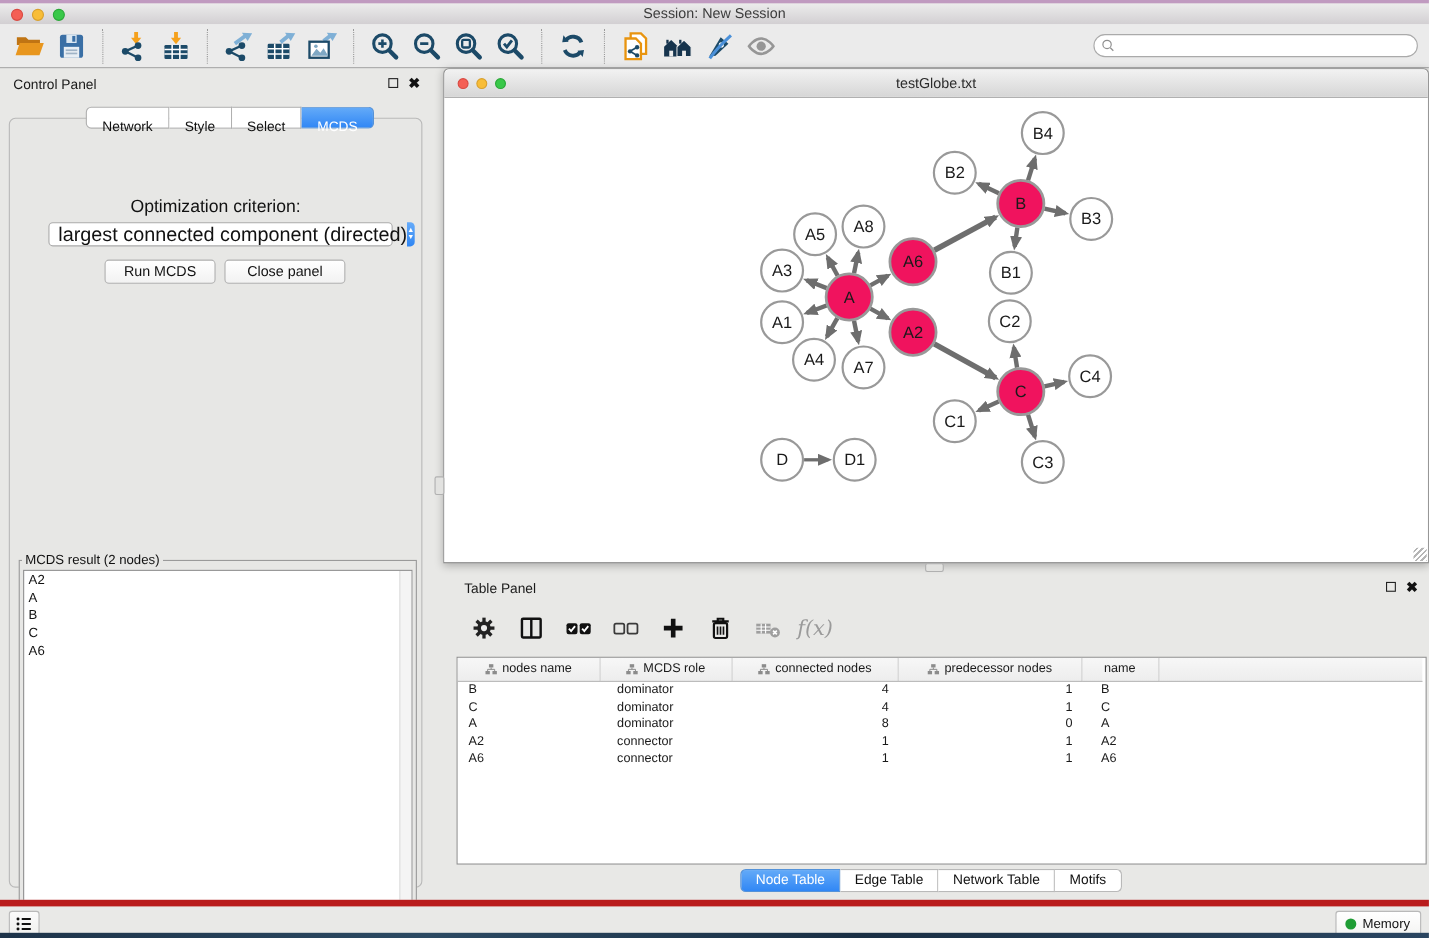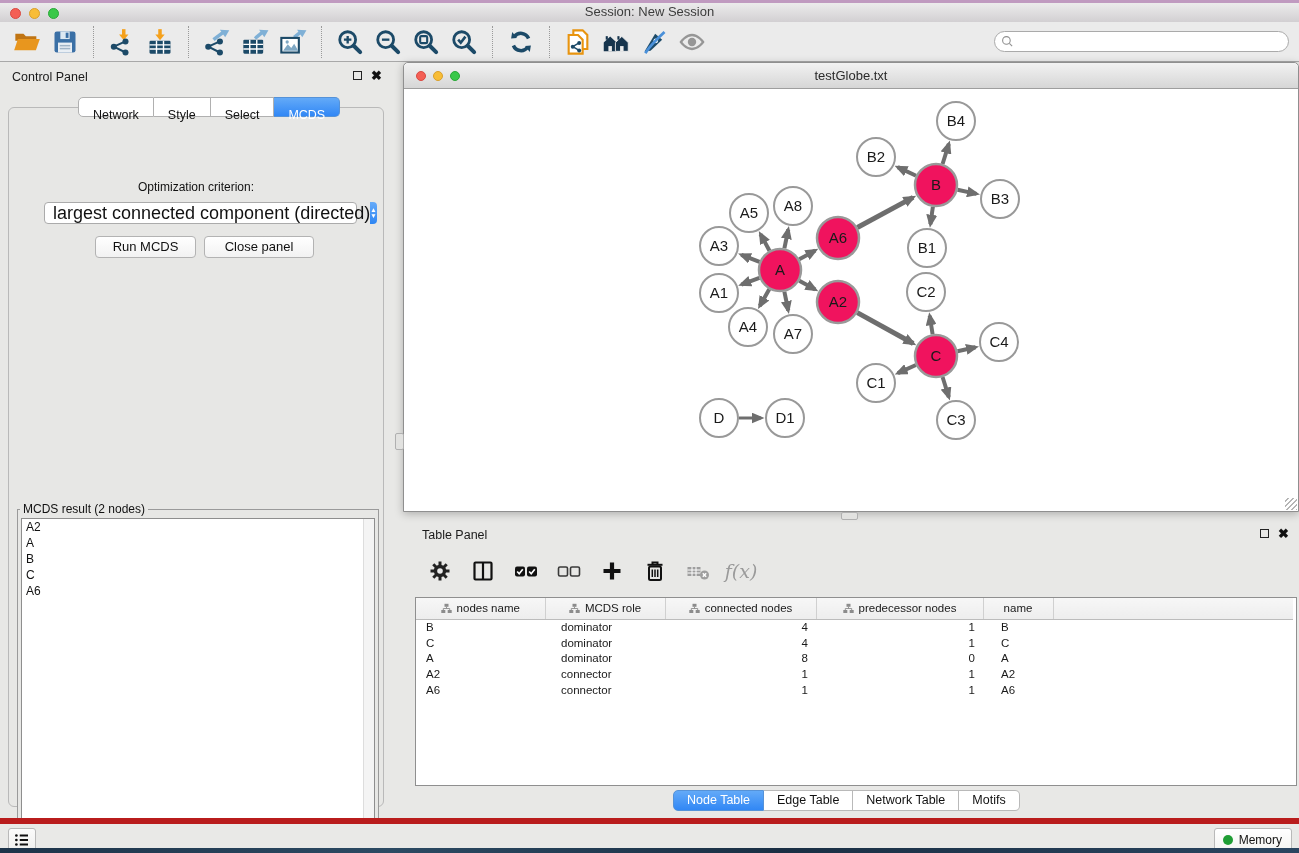--- a/index.html
+++ b/index.html
@@ -30,21 +30,21 @@
   .float-box { width:9px; height:9px; border:1.5px solid #222; display:inline-block; }
   .close-x { font-size:13px; font-weight:bold; color:#111; line-height:11px; }
   .cp-tabs { position:absolute; left:78px; top:35px; display:flex; z-index:3; }
   .cp-tab { height:20px; line-height:18px; padding:8px 14px; font-size:12.5px; background:#fff;
     border:1px solid #b0b0b0; border-left:none; color:#111; }
   .cp-tab:first-child { border-left:1px solid #b0b0b0; border-radius:5px 0 0 5px; }
   .cp-tab:last-child { border-radius:0 5px 5px 0; }
   .cp-tab.active { background:linear-gradient(#63aaf8,#3187f5); color:#fff; border-color:#5592d8; }
   .cp-body { position:absolute; left:8px; top:45px; width:376px; height:700px;
     border:1px solid #b9b9b9; border-radius:6px; background:#e7e7e5; }
-  .opt-label { position:absolute; left:0; width:100%; top:72px; text-align:center; font-size:12px; color:#111; }
+  .opt-label { position:absolute; left:0; width:100%; top:72px; text-align:center; font-size:16px; color:#111; }
   .dropdown { position:absolute; left:35px; top:94px; width:313px; height:22px; background:#fff;
     border:1px solid #ababab; border-radius:4px; display:flex; align-items:center; }
   .dropdown .dtext { flex:1; font-size:18px; padding-left:8px; color:#111; white-space:nowrap; }
   .dropdown .stepper { width:19px; height:22px; margin:-1px -1px 0 0; border-radius:0 4px 4px 0;
     background:linear-gradient(#66abf9,#2f86f3); display:flex; flex-direction:column; align-items:center; justify-content:center; gap:1px; }
   .stepper span { color:#fff; font-size:6.5px; line-height:5px; }
   .btn { position:absolute; top:128px; height:22px; background:linear-gradient(#ffffff,#f2f2f2);
     border:1px solid #b3b3b3; border-radius:4px; font-size:13px; color:#111; text-align:center; line-height:20px; }
   #run-btn { left:86px; width:101px; }
   #close-btn { left:195px; width:110px; }
@@ -56,21 +56,21 @@
   .result-list .scroll { position:absolute; right:0; top:0; bottom:0; width:11px; background:#f4f4f4; border-left:1px solid #ddd; }
   .result-item { font-size:12px; color:#111; line-height:16px; padding-left:4px; }
   
   #net-window { position:absolute; left:403px; top:62px; width:896px; height:450px;
     border:1px solid #8f8f8f; border-radius:5px 5px 0 0; box-shadow:0 2px 8px rgba(0,0,0,.25); background:#fff; }
   #net-title { height:26px; background:linear-gradient(#f2f2f2,#d6d6d6); border-bottom:1px solid #9e9e9e;
     border-radius:5px 5px 0 0; position:relative; }
   #net-title .title { text-align:center; font-size:13px; color:#2b2b2b; line-height:25px; }
   #net-title .lights { top:8px; left:12px; gap:7px; }
   #net-title .light { width:10px; height:10px; }
-  #net-canvas { position:absolute; left:0; top:26px; right:0; bottom:0; background:#fff;padding-left:8px; }
+  #net-canvas { position:absolute; left:0; top:26px; right:0; bottom:0; background:#fff; }
   #resize-corner { position:absolute; right:1px; bottom:1px; width:12px; height:12px;
     background:repeating-linear-gradient(135deg, transparent 0 2px, #b5b5b5 2px 3.5px); }
   
   .grip-v { position:absolute; left:395px; top:433px; width:9px; height:17px; background:#e2e2e0;
     border:1px solid #b0b0b0; border-radius:2px; }
   .grip-h { position:absolute; left:841px; top:512px; width:17px; height:8px; background:#e2e2e0;
     border:1px solid #b0b0b0; border-radius:2px; }
   
   #table-panel { position:absolute; left:410px; top:520px; width:889px; height:296px; }
   #tp-toolbar { position:absolute; left:6px; top:28px; right:6px; height:45px; display:flex; align-items:center; gap:15px; padding-left:10px; }

